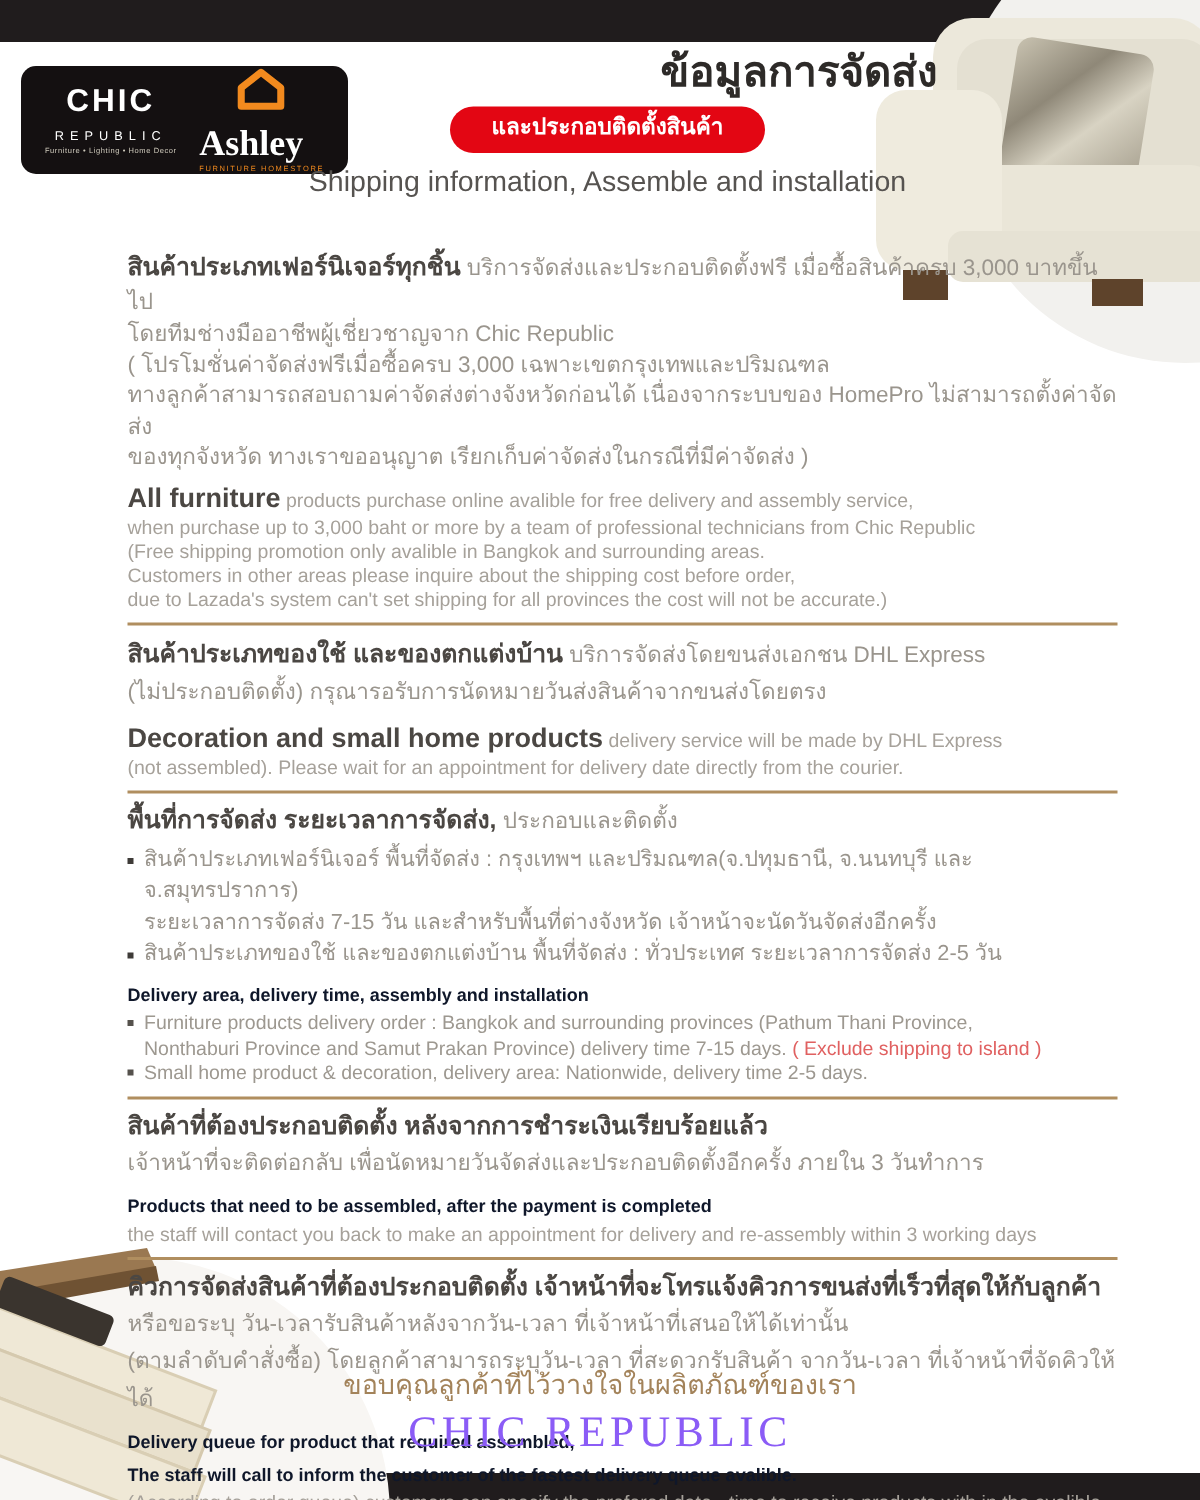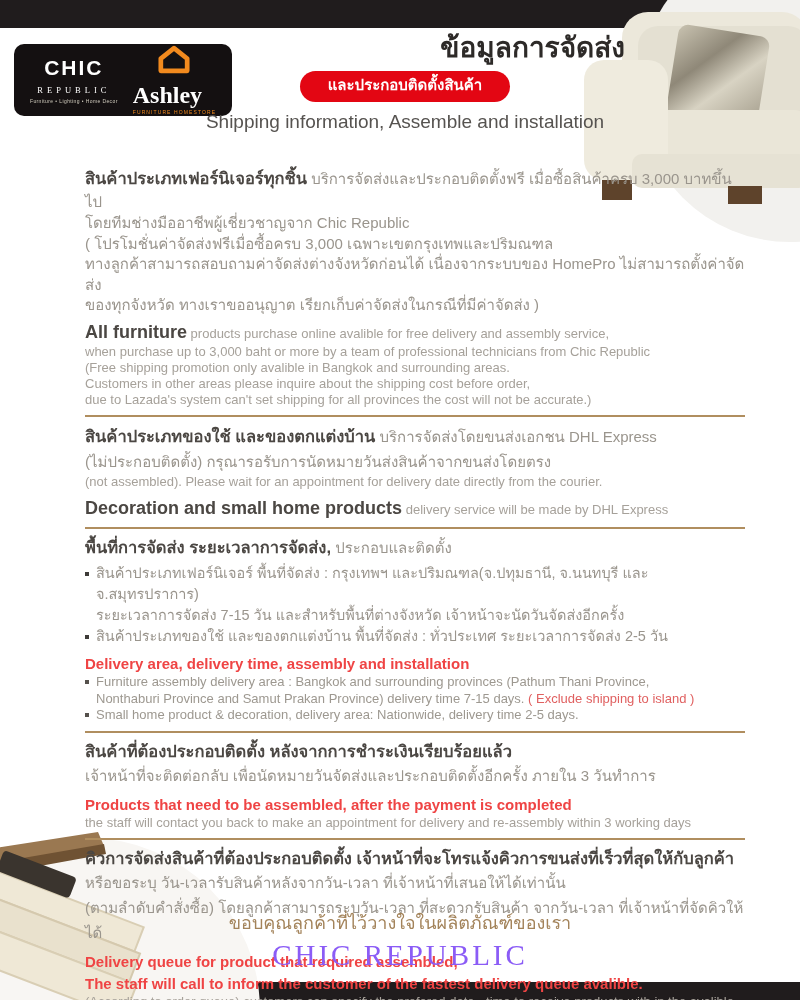--- a/index.html
+++ b/index.html
@@ -13,21 +13,21 @@
   
   .sofa-circle{position:absolute;left:638px;top:-62px;width:304px;height:304px;border-radius:50%;
                background:#f2f1ee;z-index:2;}
   .sofa{position:absolute;right:-8px;top:4px;z-index:3;}
 
   
   .logo-box{position:absolute;left:14px;top:44px;width:218px;height:72px;background:#141011;
             border-radius:10px;display:flex;align-items:center;justify-content:center;gap:15px;z-index:4;}
   .chic{text-align:center;color:#ffffff;}
   .chic-name{font-size:21px;font-weight:bold;letter-spacing:2px;line-height:1;}
-  .chic-sub{font-size:8.5px;letter-spacing:4px;margin-top:7px;font-family:Liberation Serif, serif;}
+  .chic-sub{font-size:8.5px;letter-spacing:4px;margin-top:7px;}
   .chic-tag{font-size:5px;letter-spacing:.4px;margin-top:3px;color:#cfcabc;}
   .ashley{display:flex;align-items:center;gap:5px;color:#ffffff;flex-direction:column;}
   .ashley-name{font-family:"Liberation Serif","DejaVu Serif",serif;font-size:24px;font-weight:bold;line-height:1;}
   .ashley-sub{font-size:5px;letter-spacing:1.1px;color:#f28a1e;margin-top:2px;}
 
   .title-block{position:absolute;left:185px;top:32px;width:440px;text-align:center;z-index:4;}
   .page-title{margin:0;font-size:28px;font-weight:800;color:#2d2a28;line-height:1.12;text-align:right;}
   .badge{display:inline-block;margin-top:8px;background:#e30613;color:#ffffff;font-size:15px;
          font-weight:bold;padding:5px 28px 8px;border-radius:999px;line-height:1.2;}
   .subtitle{margin-top:9px;font-size:19px;color:#565350;}
@@ -42,21 +42,21 @@
   .en-lead-line{line-height:21px;}
   .gap6{margin-top:6px;} .gap8{margin-top:8px;} .gap4{margin-top:4px;}
   .sep{border:none;border-top:2px solid #b08e5f;margin:7px 0;}
   .th-line.sp{line-height:25px;}
   .bullet-row{display:flex;gap:7px;}
   .bullet{width:4px;height:4px;background:#3e3b38;margin-top:9px;flex:none;}
   .bullet-sm{width:4px;height:4px;background:#55514c;margin-top:6px;flex:none;}
   .th-bullet-text{font-size:14.5px;color:#9a958d;line-height:21px;}
   .en-bullet-text{font-size:13px;color:#9d9890;line-height:16.5px;}
   .red{color:#e06060;}
-  .en-bold-line{font-size:15px;font-weight:bold;color:#ef4444;line-height:21.5px;}
+  .en-bold-line{font-size:12px;font-weight:bold;color:#0f172a;line-height:21.5px;}
 
   
   .footer{position:absolute;left:0;top:908px;width:100%;text-align:center;z-index:4;}
   .thanks{font-size:18px;color:#a3835a;}
   .brand{font-family:"Liberation Serif","DejaVu Serif",serif;font-size:29px;letter-spacing:3px;
          color:#8b5cf6;margin-top:2px;}
 
   
   .corner-circle{position:absolute;left:-85px;top:838px;width:345px;height:345px;border-radius:50%;
                  background:#f8f6f3;z-index:2;}
@@ -139,24 +139,24 @@
       <div class="en-line">due to Lazada's system can't set shipping for all provinces the cost will not be accurate.)</div>
     </section>
 
     <hr class="sep">
 
     <section>
       <div class="th-line sp">
         <strong class="th-lead">สินค้าประเภทของใช้ และของตกแต่งบ้าน</strong><span> บริการจัดส่งโดยขนส่งเอกชน DHL Express</span>
       </div>
       <div class="th-line sp">(ไม่ประกอบติดตั้ง) กรุณารอรับการนัดหมายวันส่งสินค้าจากขนส่งโดยตรง</div>
-      <div class="en-line">(not assembled). Please wait for an appointment for delivery date directly from the courier.</div>
       <div class="en-line en-lead-line gap8">
         <strong class="en-lead">Decoration and small home products</strong><span> delivery service will be made by DHL Express</span>
       </div>
+      <div class="en-line">(not assembled). Please wait for an appointment for delivery date directly from the courier.</div>
     </section>
 
     <hr class="sep">
 
     <section>
       <div class="th-line lead-line">
         <strong class="th-lead">พื้นที่การจัดส่ง ระยะเวลาการจัดส่ง,</strong><span> ประกอบและติดตั้ง</span>
       </div>
       <div class="bullet-row gap4">
         <span class="bullet"></span>
@@ -166,21 +166,21 @@
         </div>
       </div>
       <div class="bullet-row">
         <span class="bullet"></span>
         <div class="th-bullet-text">สินค้าประเภทของใช้ และของตกแต่งบ้าน พื้นที่จัดส่ง : ทั่วประเทศ ระยะเวลาการจัดส่ง 2-5 วัน</div>
       </div>
       <div class="en-bold-line gap6">Delivery area, delivery time, assembly and installation</div>
       <div class="bullet-row">
         <span class="bullet-sm"></span>
         <div>
-          <div class="en-bullet-text">Furniture assembly delivery area : Bangkok and surrounding provinces (Pathum Thani Province,</div>
+          <div class="en-bullet-text">Furniture products delivery order : Bangkok and surrounding provinces (Pathum Thani Province,</div>
           <div class="en-bullet-text"><span>Nonthaburi Province and Samut Prakan Province) delivery time 7-15 days.</span><span class="red"> ( Exclude shipping to island )</span></div>
         </div>
       </div>
       <div class="bullet-row">
         <span class="bullet-sm"></span>
         <div class="en-bullet-text">Small home product &amp; decoration, delivery area: Nationwide, delivery time 2-5 days.</div>
       </div>
     </section>
 
     <hr class="sep">

